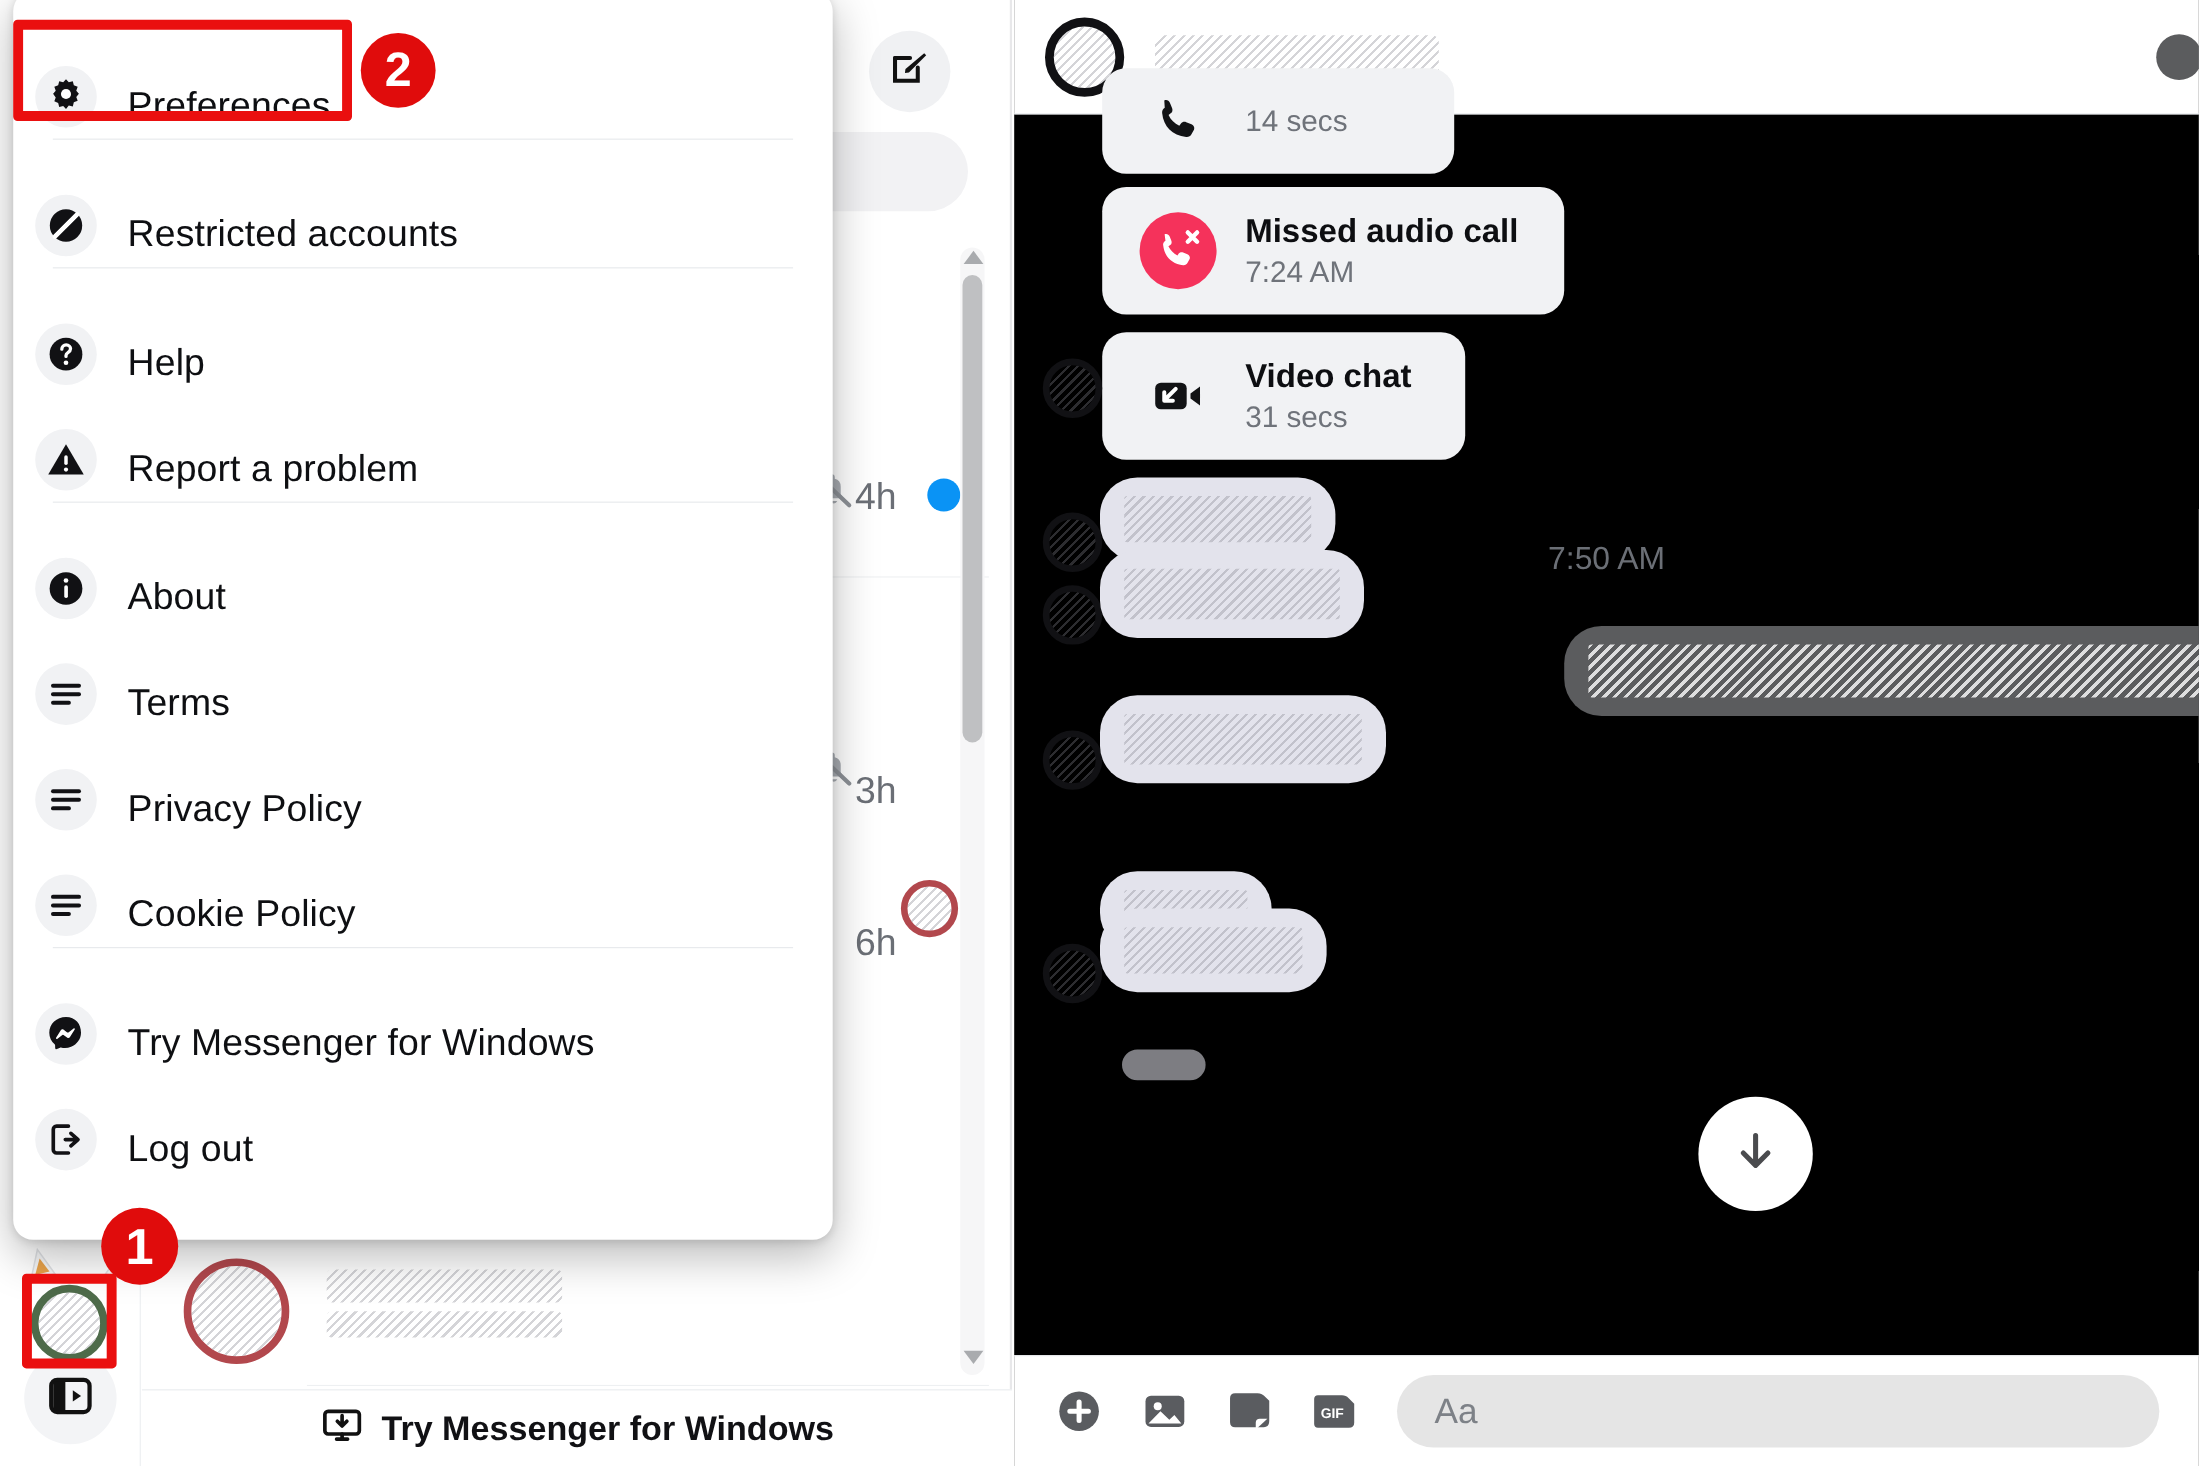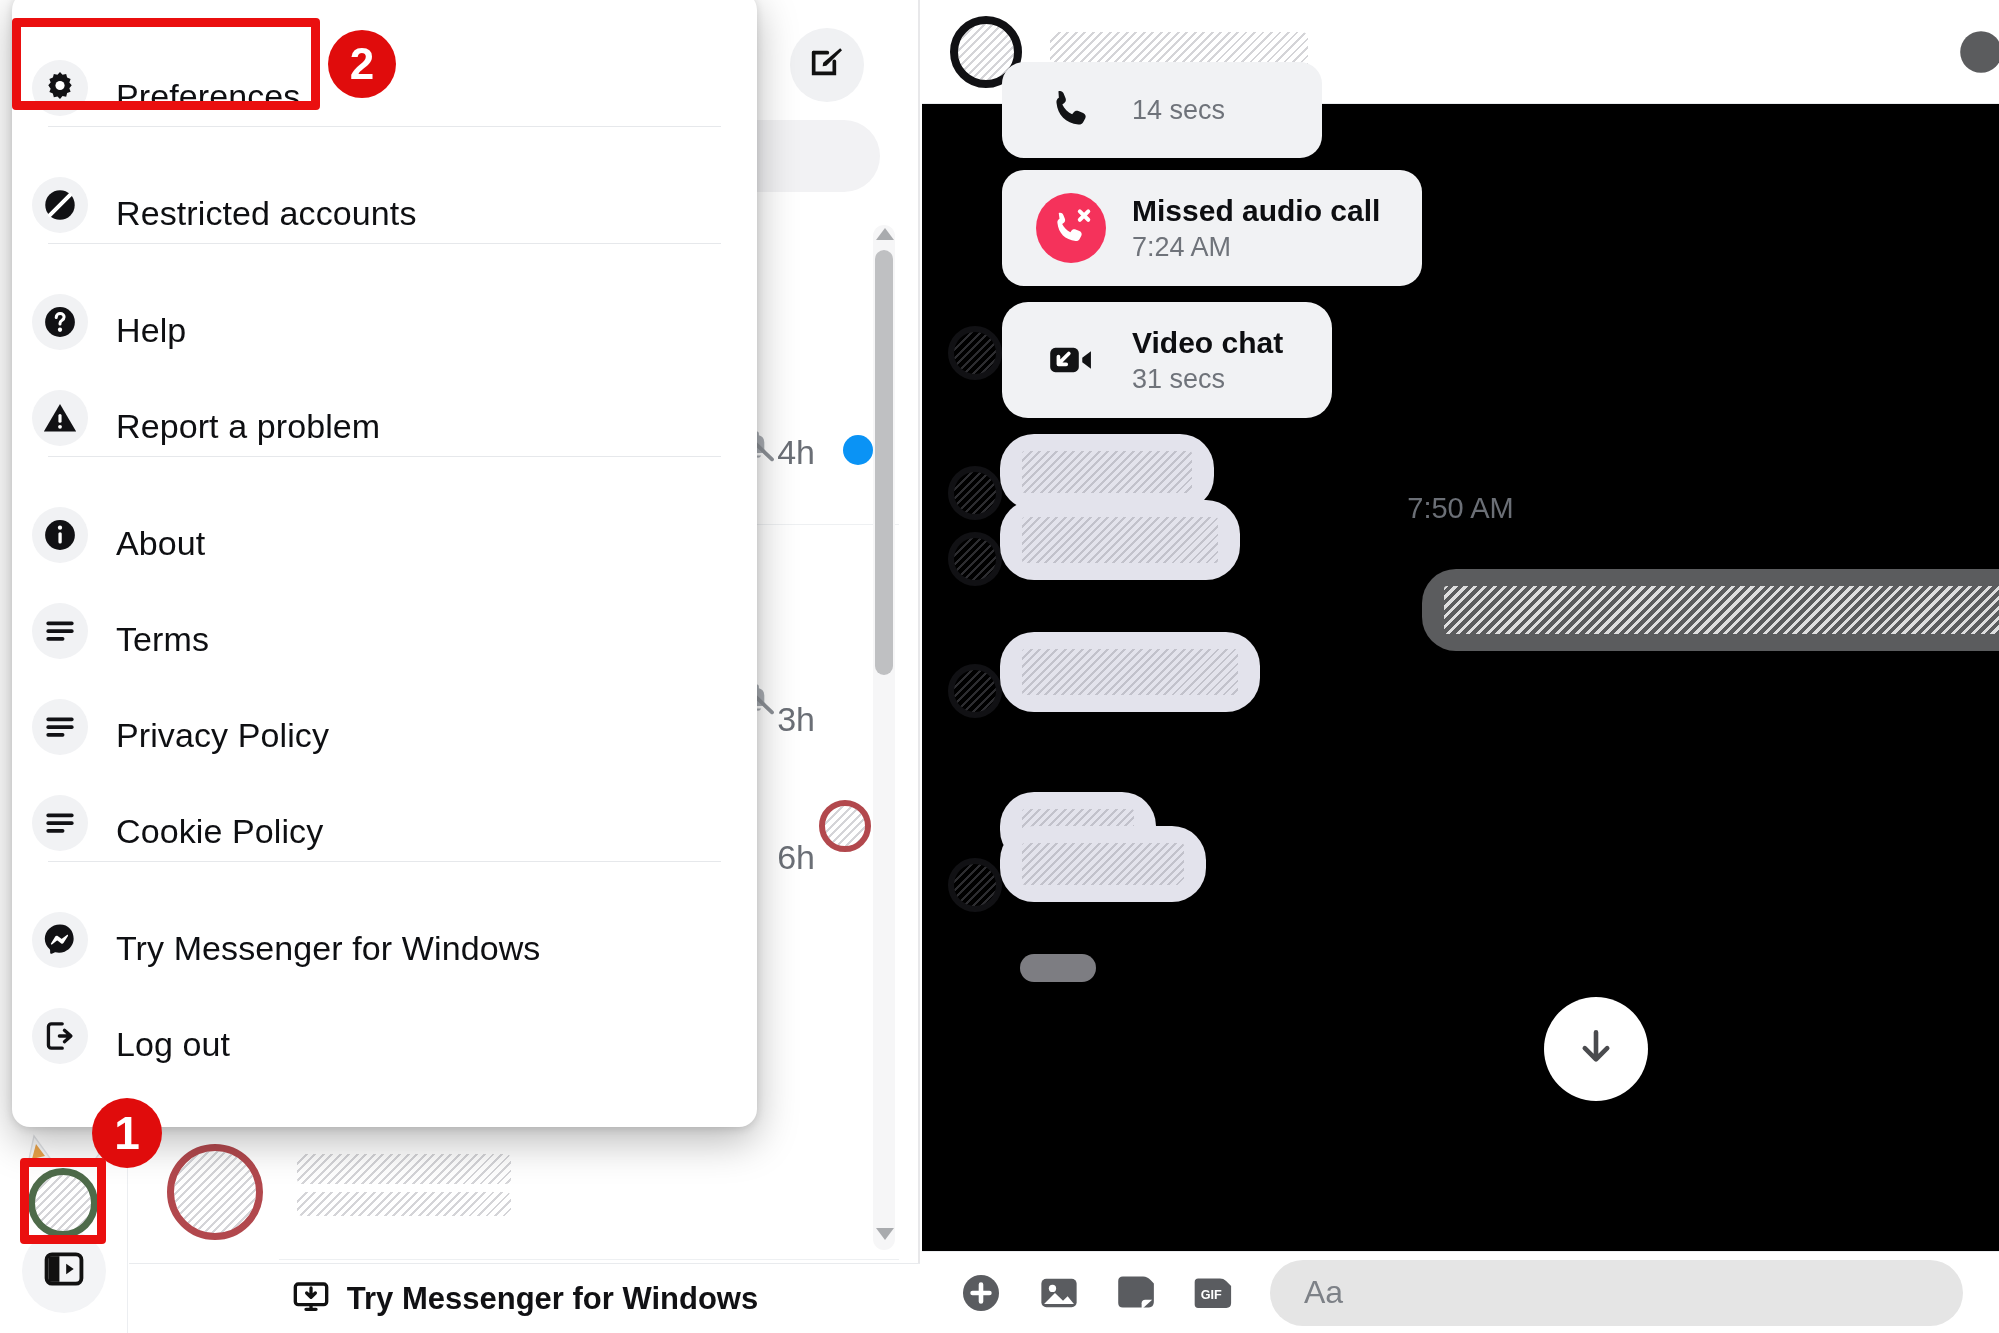--- a/index.html
+++ b/index.html
@@ -180,21 +180,21 @@
 
   #scroll-bottom-btn {
     position: absolute; left: 1544px; top: 1101px; width: 104px; height: 104px;
     border-radius: 50%; background: #ffffff;
     box-shadow: 0 3px 14px rgba(0,0,0,.20);
     display: flex; align-items: center; justify-content: center; z-index: 12;
   }
 
   
   #composer {
-    position: absolute; left: 922px; bottom: 0; width: 1077px; height: 82px;
+    position: absolute; left: 922px; bottom: 0; width: 1077px; height: 101px;
     background: #ffffff; border-top: 1px solid #eceef1;
     display: flex; align-items: center; padding: 0 36px; gap: 32px;
   }
   #composer .c-ico { flex: 0 0 auto; display: flex; align-items: center; }
   #composer-input {
     flex: 1 1 auto; height: 66px; background: #e5e5e5; border-radius: 33px;
     display: flex; align-items: center; padding: 0 34px;
   }
   #composer-input .ph { font-size: 32px; color: #7d8187; }
 
@@ -468,21 +468,21 @@
             <path d="M5.6 4.2c.9-.5 2 0 2.4 1l.8 2c.3.7.1 1.6-.5 2.1l-.9.6c.9 1.9 2.4 3.4 4.3 4.3l.6-.9c.5-.6 1.4-.8 2.1-.5l2 .8c1 .4 1.5 1.5 1 2.4l-.9 1.7c-.4.8-1.2 1.2-2.1 1.1-5.5-.6-8.9-4-9.5-9.5-.1-.8.3-1.7 1.1-2.1z" fill="#ffffff"></path>
             <path d="M16.6 3.3 21 7.7M21 3.3 16.6 7.7" stroke="#ffffff" stroke-width="2.1" stroke-linecap="round"></path>
           </svg>
         </span>
         <div class="call-txt">
           <span class="call-title">Missed audio call</span>
           <span class="call-meta">7:24 AM</span>
         </div>
       </div>
 
-      <div class="call-card" style="left:80px;top:198px;width:330px;height:116px;border-radius:26px;">
+      <div class="call-card" style="left:80px;top:198px;width:330px;height:116px;">
         <span class="call-ico video">
           <svg width="52" height="52" viewBox="0 0 24 24">
             <rect x="2.4" y="6.4" width="13.2" height="11.2" rx="2.4" fill="#121315"></rect>
             <path d="M17.2 11 21.2 8v8l-4-3z" fill="#121315"></path>
             <path d="M11 9 6.2 13.8M6.2 10.4v3.6h3.6" stroke="#ffffff" stroke-width="1.7" fill="none" stroke-linecap="round" stroke-linejoin="round"></path>
           </svg>
         </span>
         <div class="call-txt">
           <span class="call-title">Video chat</span>
           <span class="call-meta">31 secs</span>

